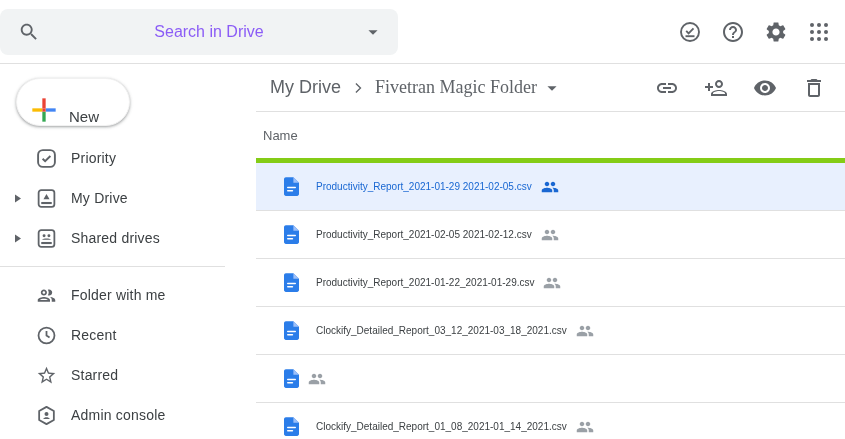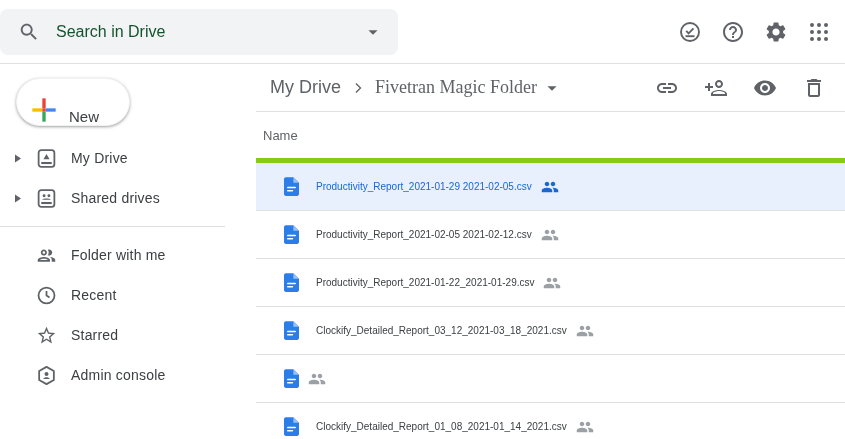--- a/index.html
+++ b/index.html
@@ -8,21 +8,21 @@
 
   
   .topbar { position: absolute; top: 0; left: 0; width: 845px; height: 64px;
     display: flex; align-items: center; border-bottom: 1px solid var(--divider, #e0e0e0); background:#fff; z-index: 5; }
   .logo-area { width: 256px; display: flex; align-items: center; padding-left: 40px; }
   .logo-area svg { width: 36px; height: 32px; }
   .app-title { font-size: 22px; color: var(--icon-gray, #5f6368); margin-left: 8px; }
   .searchbar { width: 398px; height: 46px; background: var(--search-bg, #f1f3f4);
     border-radius: 8px; display: flex; align-items: center; padding: 0 14px 0 18px; }
   .searchbar .sicon { width: 22px; height: 22px; flex: 0 0 auto; }
-  .search-text { flex: 1; margin-left: 16px; font-size: 16px; color: #14532d; }
+  .search-text { flex: 1; margin-left: 16px; font-size: 16px; color: #8b5cf6; text-align: center; }
   .searchbar .dropdown { width: 22px; height: 22px; flex: 0 0 auto; }
   .topbar-icons { margin-left: auto; display: flex; align-items: center; gap: 18px; padding-right: 14px; }
   .tb-icon { width: 25px; height: 25px; display: flex; align-items: center; justify-content: center; cursor: pointer; }
   .tb-icon svg { width: 24px; height: 24px; }
 
   
   .sidebar { position: absolute; top: 64px; left: 0; width: 256px; height: 375px;
     padding-top: 14px; background: #fff; }
   .new-button { margin-left: 16px; width: 114px; height: 48px; border-radius: 24px;
     background: #fff; border: 1px solid #f1f1f1; display: flex; align-items: flex-end;
@@ -122,20 +122,30 @@
       <path fill="#fbbc04" d="M4 16h12v4H4z"></path>
       <path fill="#4285f4" d="M20 16h12v4H20z"></path>
       <path fill="#34a853" d="M16 20h4v12h-4z"></path>
       <path fill="#ea4335" d="M16 16h4v4h-4z"></path>
     </svg>
     <span class="new-label">New</span>
   </div>
 
   <div class="side-list">
 
+    <div class="side-item">
+      <span class="arrow-box"></span>
+      <span class="side-icon">
+        <svg viewBox="0 0 20 20">
+            <rect x="2" y="2" width="16" height="16" rx="4.5" fill="none" stroke="#5f6368" stroke-width="1.8"></rect>
+            <path d="M6.3 10.2l2.4 2.4 5-5" fill="none" stroke="#5f6368" stroke-width="1.8"></path>
+          </svg>
+      </span>
+      <span class="side-label">Priority</span>
+    </div>
 
     <div class="side-item">
       <span class="arrow-box">
         <svg width="8" height="9" viewBox="0 0 8 9">
             <path d="M1 .5l6 4-6 4z" fill="#5f6368"></path>
           </svg>
       </span>
       <span class="side-icon">
         <svg viewBox="0 0 20 20">
             <rect x="2.5" y="2" width="15" height="16" rx="2.5" fill="none" stroke="#5f6368" stroke-width="1.7"></rect>

